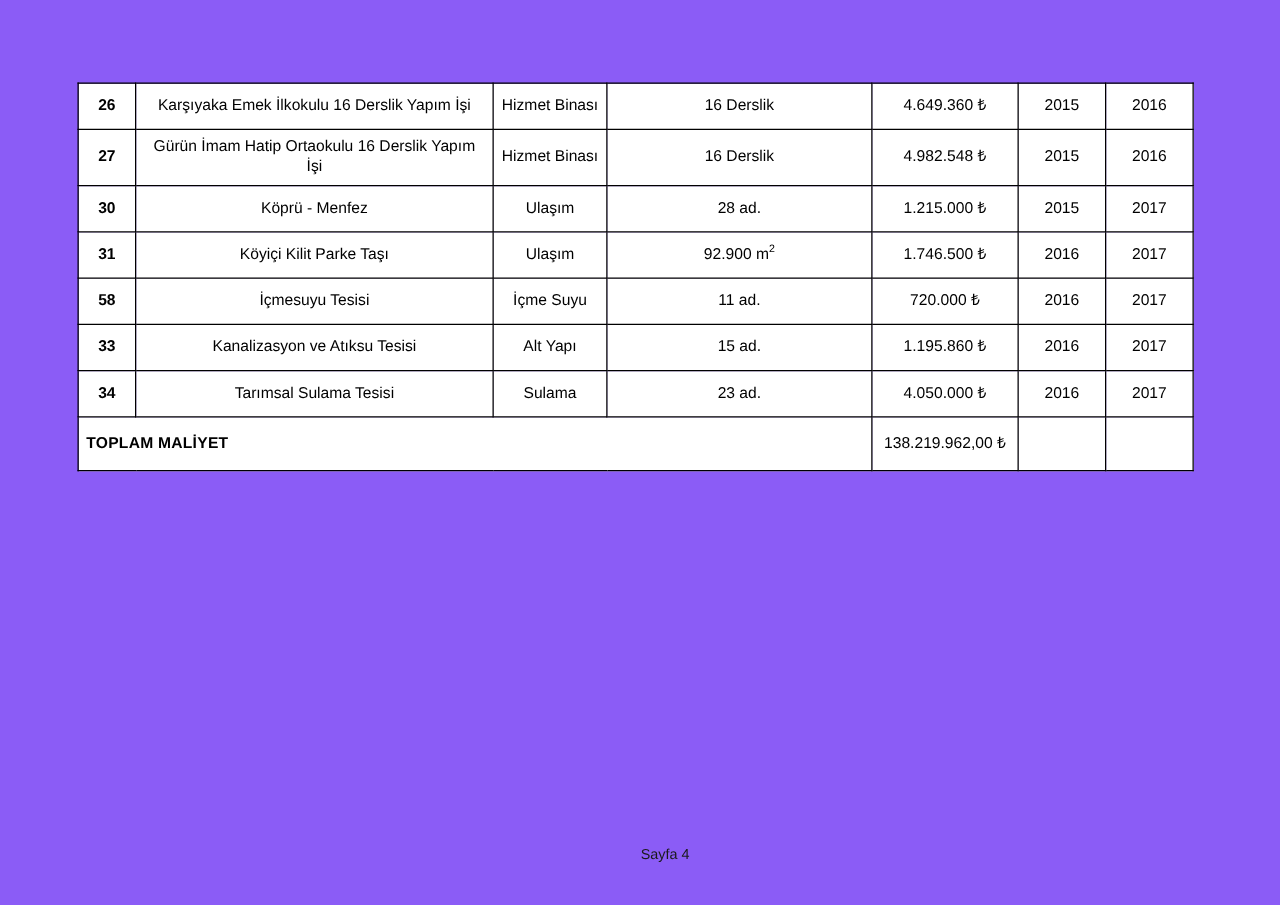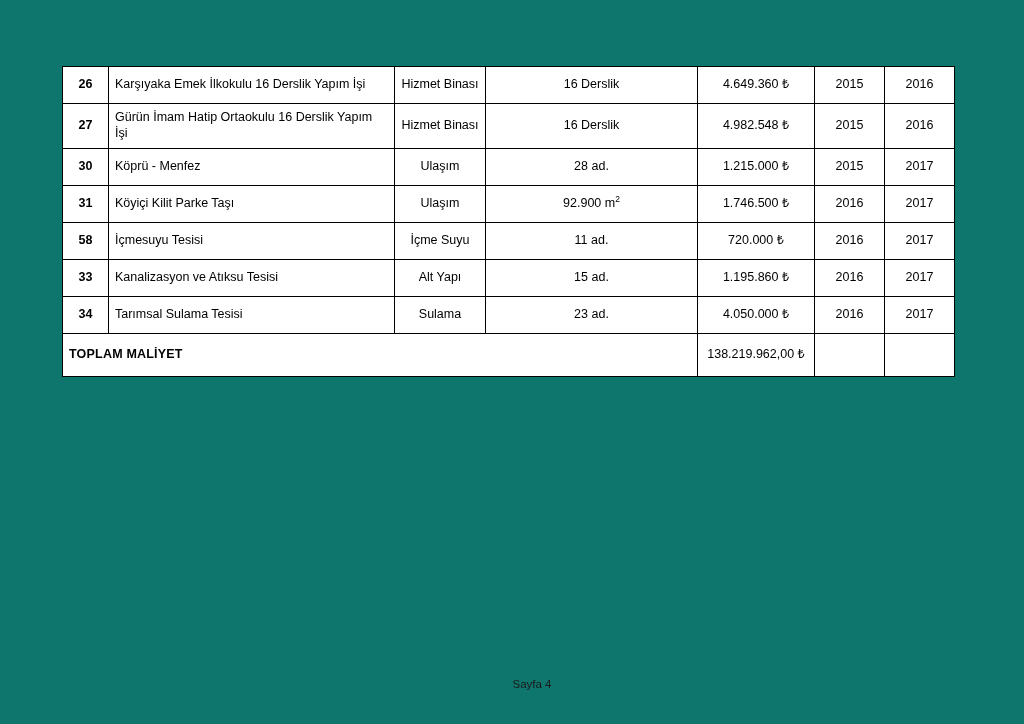--- a/index.html
+++ b/index.html
@@ -14,21 +14,21 @@
     color: #000000;
     position: relative;
     overflow: hidden;
   }
   .page {
     position: absolute;
     left: 0;
     top: 0;
     width: 1024px;
     height: 724px;
-    background: #0f766e;
+    background: #8b5cf6;
   }
   .doc-table-wrap {
     position: absolute;
     left: 62px;
     top: 66px;
     width: 892px;
   }
   table.doc-table {
     border-collapse: collapse;
     table-layout: fixed;
@@ -50,21 +50,21 @@
   col.c-cost  { width: 117px; }
   col.c-start { width: 70px; }
   col.c-end   { width: 70px; }
 
   td.cell-no {
     text-align: center;
     font-weight: bold;
     font-size: 13px;
   }
   td.cell-name {
-    text-align: left;
+    text-align: center;
   }
   td.cell-type,
   td.cell-qty,
   td.cell-cost,
   td.cell-start,
   td.cell-end {
     text-align: center;
   }
   tr.row-1 td { height: 28px; }
   tr.row-2 td { height: 36px; }

